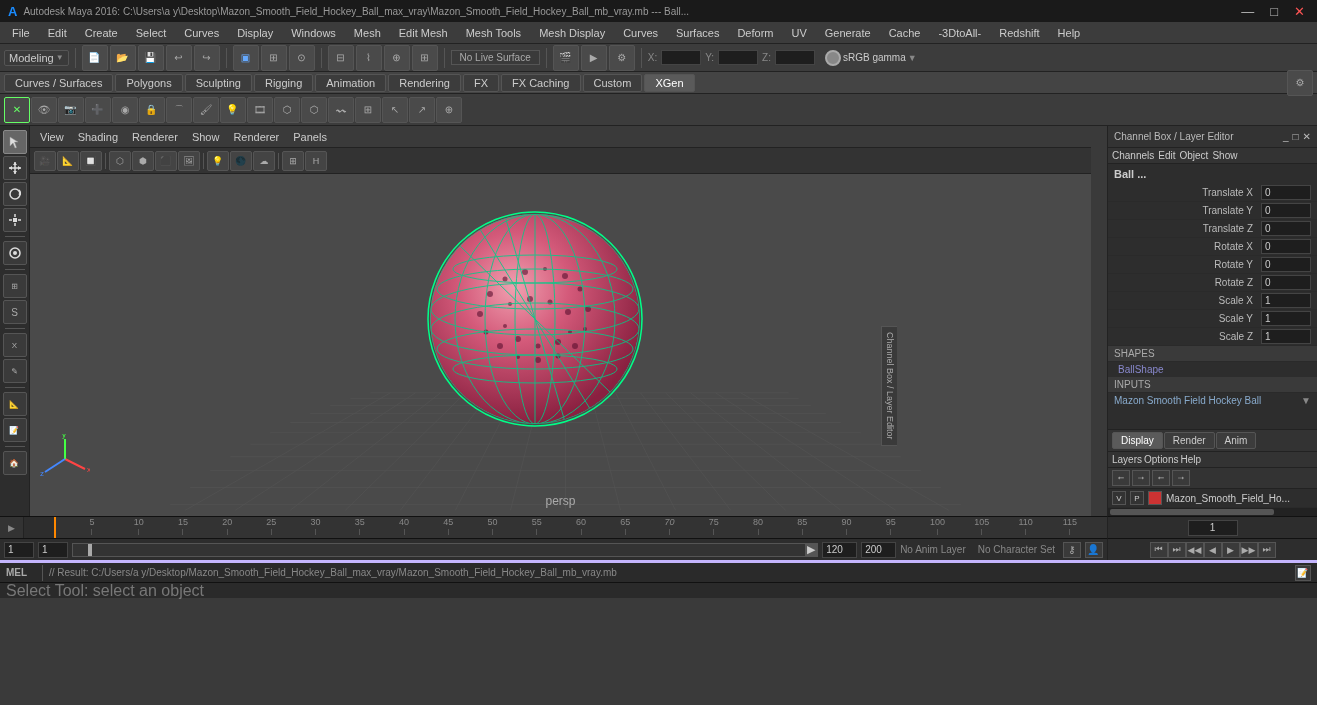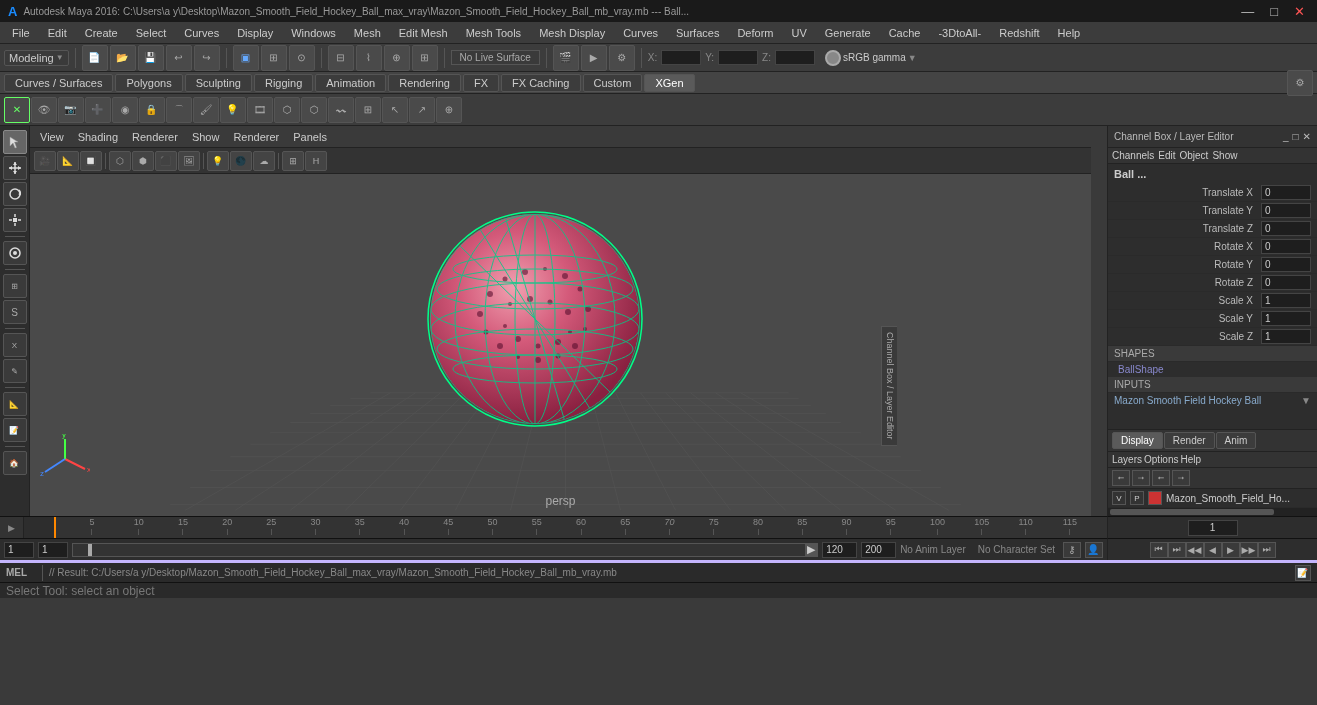--- a/index.html
+++ b/index.html
@@ -774,14 +774,14 @@
 </div>
 
 <div id="statusbar">
   <span id="mel-label">MEL</span>
   <div style="width:1px; height:16px; background:#555; margin:0 6px;"></div>
   <span style="flex:1; overflow:hidden; white-space:nowrap; text-overflow:ellipsis;">// Result: C:/Users/a y/Desktop/Mazon_Smooth_Field_Hockey_Ball_max_vray/Mazon_Smooth_Field_Hockey_Ball_mb_vray.mb</span>
   <div style="width:16px; height:16px; background:#3a3a3a; border:1px solid #555; cursor:pointer; display:flex; align-items:center; justify-content:center; font-size:9px; color:#aaa;">📝</div>
 </div>
 
 <div style="width:100%; height:16px; background:#2a2a2a; display:flex; align-items:center; padding:0 6px; border-top:1px solid #111;">
-  <span style="font-size:12px; color:#777;">Select Tool: select an object</span>
+  <span style="font-size:16px; color:#777;">Select Tool: select an object</span>
 </div>
 
 </body></html>

